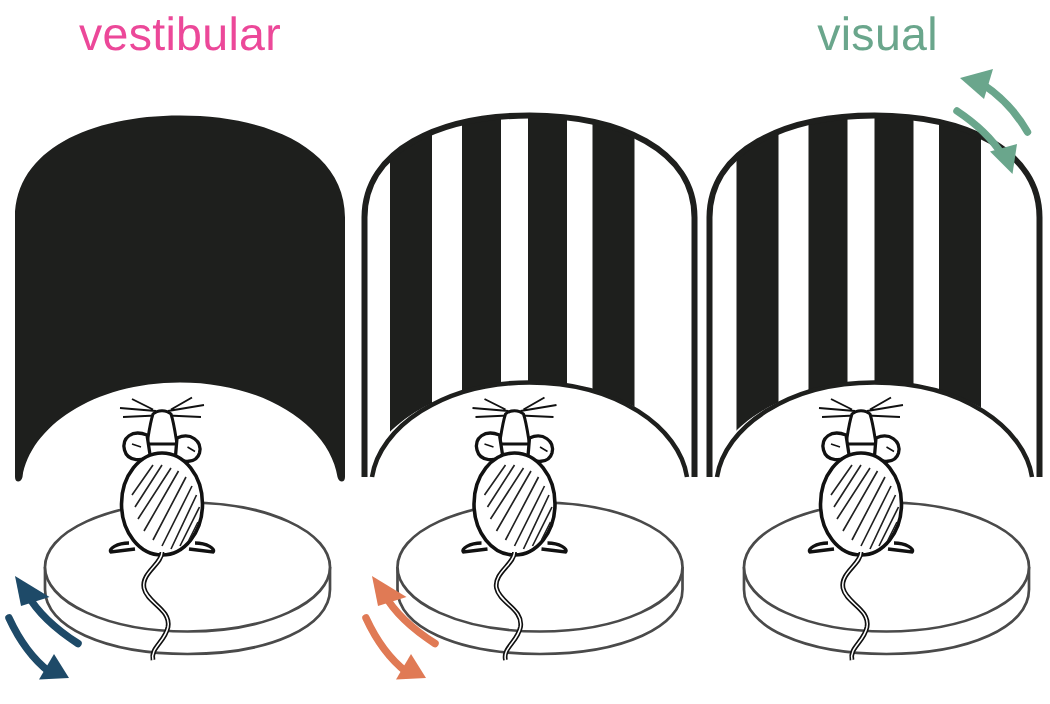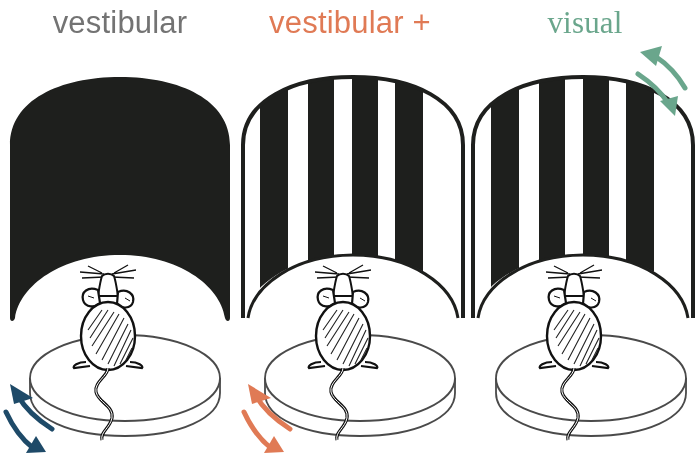--- a/index.html
+++ b/index.html
@@ -1,31 +1,30 @@
 <!DOCTYPE html>
 <html><head>
   <meta charset="utf-8">
   <style>
     html, body { margin: 0; padding: 0; background: #ffffff; }
     body { width: 700px; height: 469px; position: relative; overflow: hidden;
            font-family: "Liberation Sans", "DejaVu Sans", sans-serif; }
     .label { position: absolute; text-align: center; font-size: 31px; line-height: 34px; letter-spacing: 0.2px; }
     #lbl-vest { left: 0; width: 240px; top: 6px; }
     #lbl-static { left: 230px; width: 240px; top: 6px; }
-    #lbl-visual { left: 470px; width: 230px; top: 6px; font-family: Liberation Serif, serif; }
+    #lbl-visual { left: 470px; width: 230px; top: 6px; }
     svg.scene { position: absolute; left: 0; top: 0; }
   </style>
 </head>
 <body>
 
 <div class="label" id="lbl-vest">
-  <span style="color:#737373">vestibular</span>
+  <span style="color:#ec4899">vestibular</span>
 </div>
 <div class="label" id="lbl-static" style="color:#e07a55">
-  <div>vestibular +</div>
 </div>
 <div class="label" id="lbl-visual">
   <span style="color:#6aa68c">visual</span>
 </div>
 
 <svg class="scene" width="700" height="469" viewBox="0 0 700 469" xmlns="http://www.w3.org/2000/svg">
   <defs>
 
     <clipPath id="drumclip">
       <path d="M10,145 C10,100 60,77 120,77 C180,77 230,100 230,145 L230,320 C225,285 180,255 120,255 C60,255 15,285 10,320 Z"></path>

